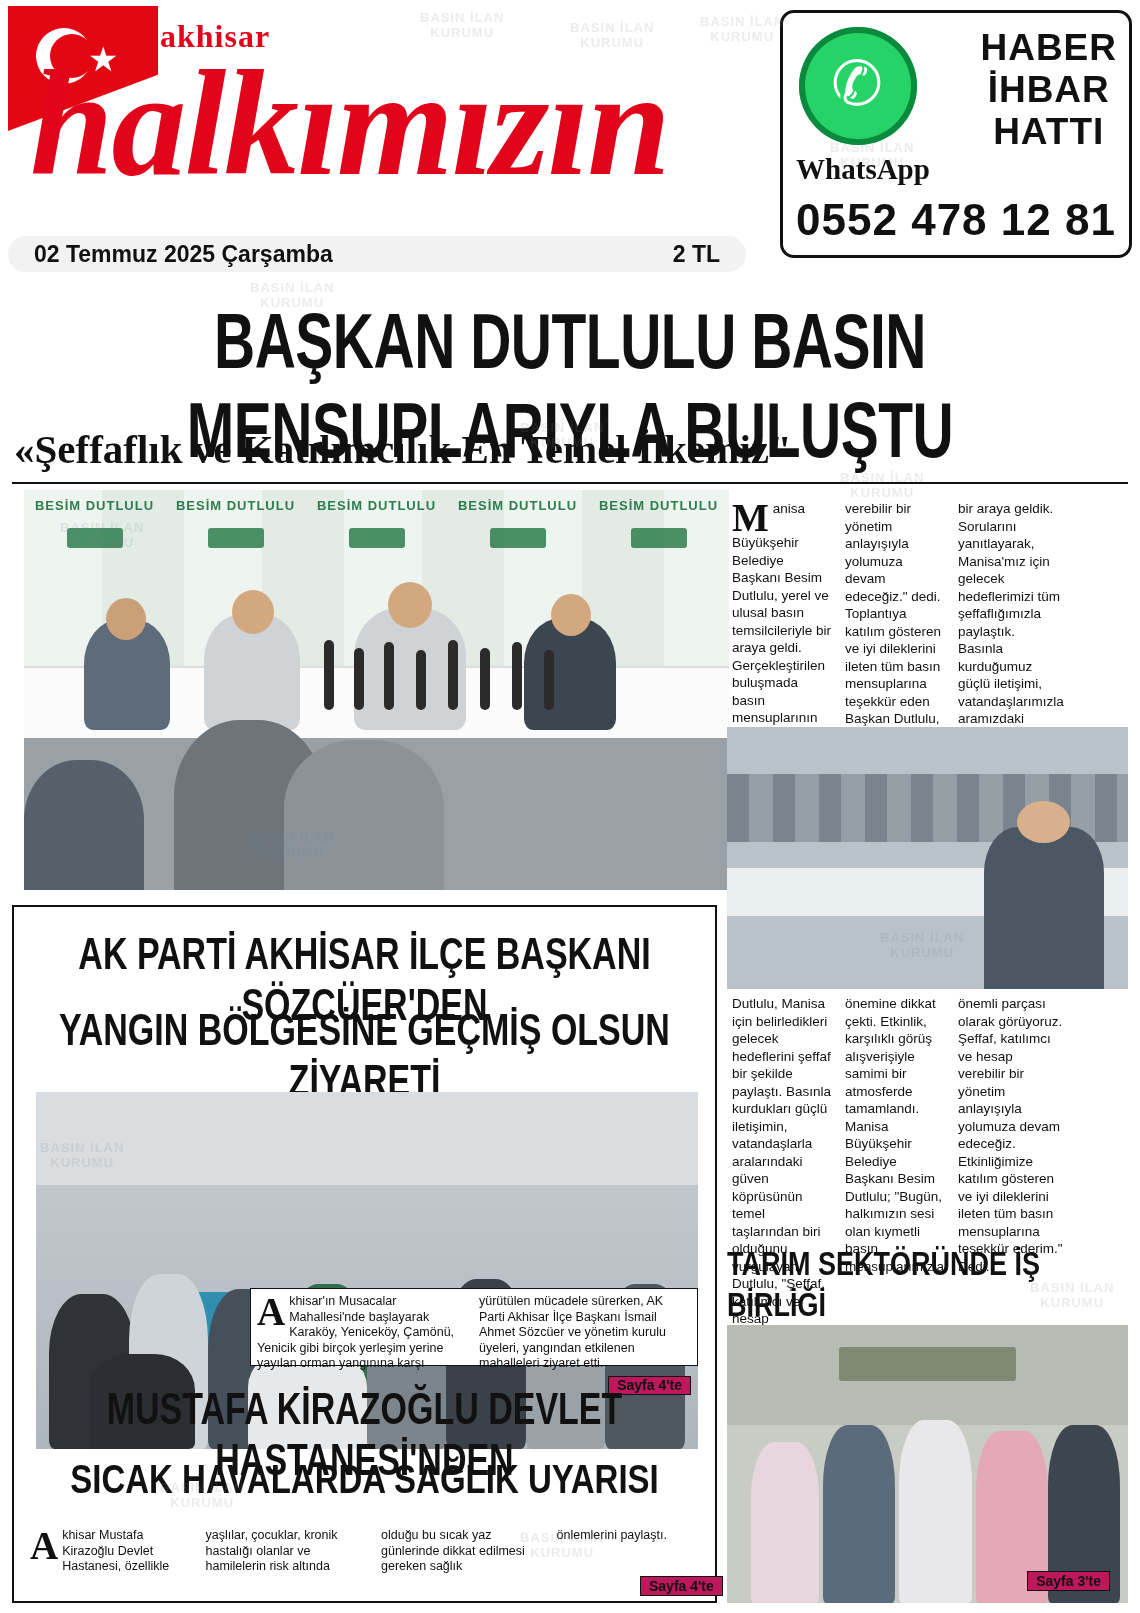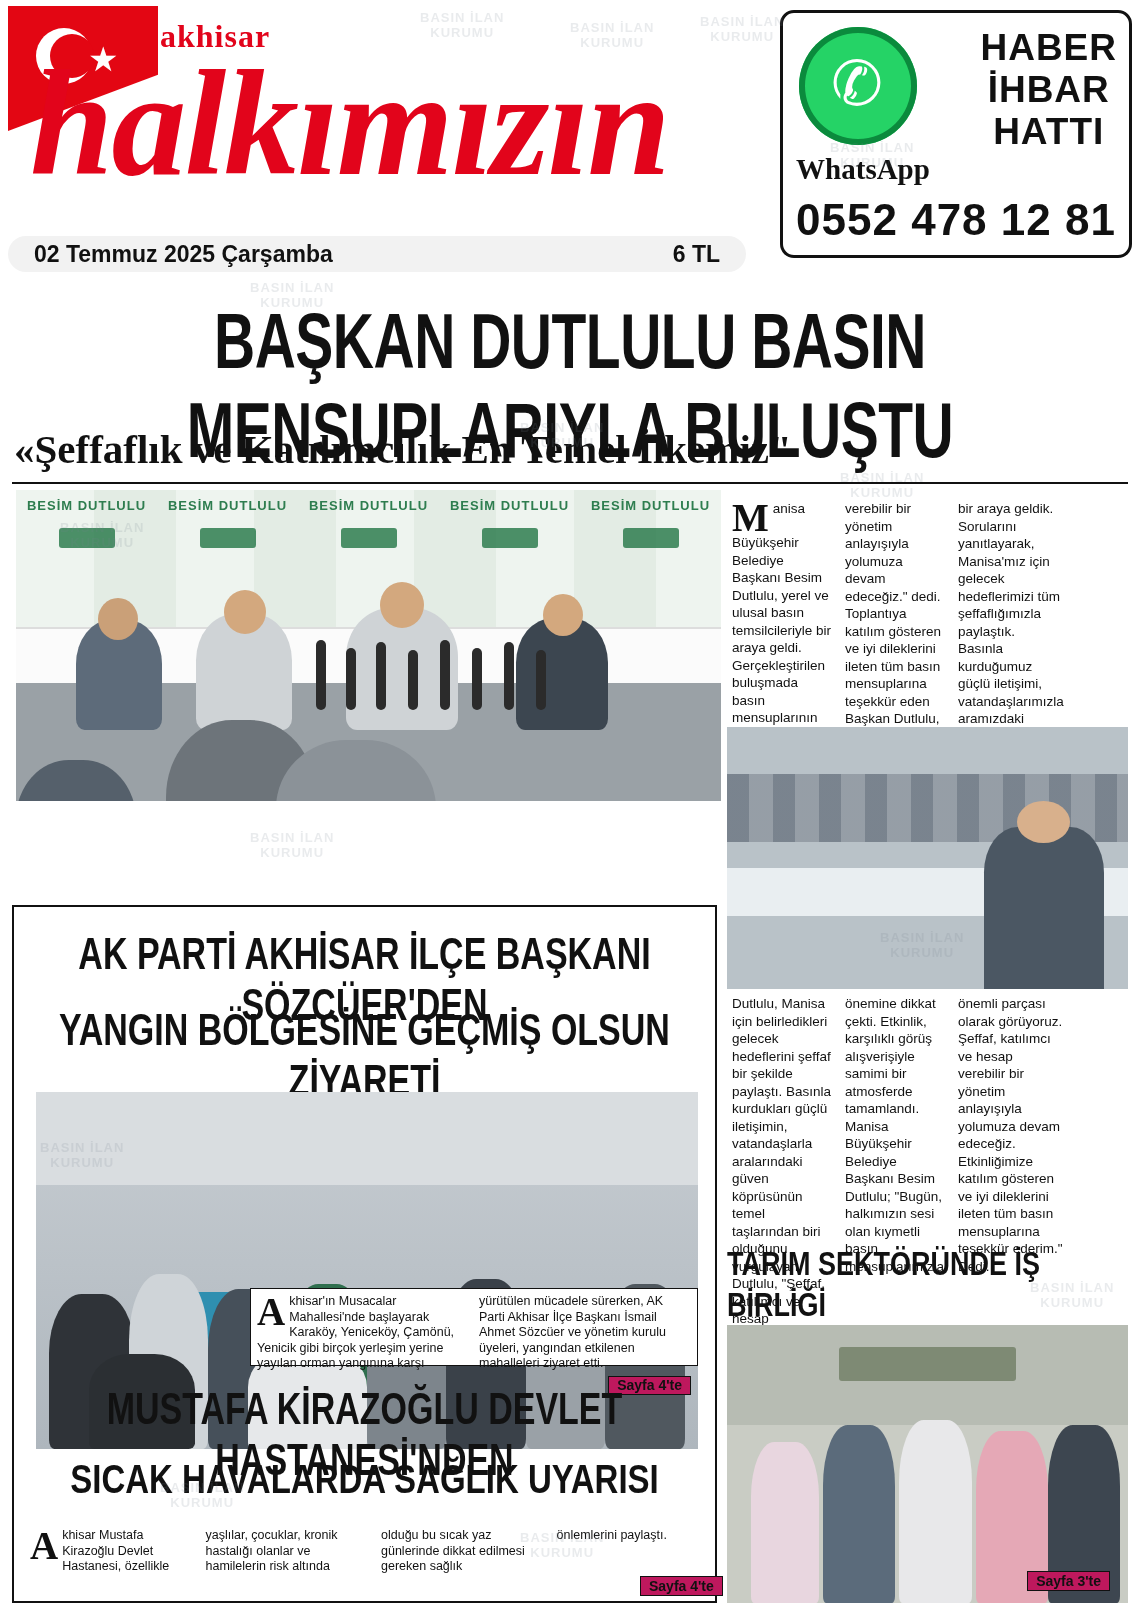--- a/index.html
+++ b/index.html
@@ -101,21 +101,21 @@
     font-weight:bold; font-size:41px; color:#111;
   }
   .hr-thin { position:absolute; left:12px; top:482px; width:1116px; height:2px; background:#111; }
 
   
   .photo {
     position:absolute; overflow:hidden; background:#cfd4d8;
   }
 
   
-  #photo-press { left:16px; top:490px; width:705px; height:311px;text-align:right; }
+  #photo-press { left:24px; top:490px; width:705px; height:400px;text-align:right; }
   #photo-press .backdrop { position:absolute; left:0; top:0; width:100%; height:55%;
     background: repeating-linear-gradient(90deg,#eef4ef 0 78px,#e3ece4 78px 160px); }
   #photo-press .banner-text { position:absolute; top:8px; left:0; width:100%; height:22%;
      display:flex; justify-content:space-around; align-items:flex-start; }
   #photo-press .banner-text span { font-family:"Liberation Sans", sans-serif; font-weight:bold;
      font-size:13px; color:#2e7d4f; letter-spacing:1px; }
   #photo-press .logos { position:absolute; top:38px; left:0; width:100%;
      display:flex; justify-content:space-around; }
   #photo-press .logos i { display:block; width:56px; height:20px; background:#2e7d4f; border-radius:3px; opacity:.85; }
   #photo-press .table { position:absolute; left:0; top:44%; width:100%; height:18%; background:#fbfbfb; border-top:2px solid #ddd;}
@@ -246,21 +246,21 @@
         <div>HABER</div>
         <div>İHBAR</div>
         <div>HATTI</div>
       </div>
       <div class="wa-phone">0552 478 12 81</div>
     </div>
   </div>
 
   <div class="date-bar">
     <div class="d">02 Temmuz 2025 Çarşamba</div>
-    <div class="d">6 TL</div>
+    <div class="d">2 TL</div>
   </div>
 
   <div class="main-headline">BAŞKAN DUTLULU BASIN MENSUPLARIYLA BULUŞTU</div>
   <div class="sub-headline">«Şeffaflık ve Katılımcılık En Temel İlkemiz"</div>
   <div class="hr-thin"></div>
 
   <div class="photo" id="photo-press">
     <div class="backdrop"></div>
     <div class="banner-text">
       <span>BESİM DUTLULU</span>

